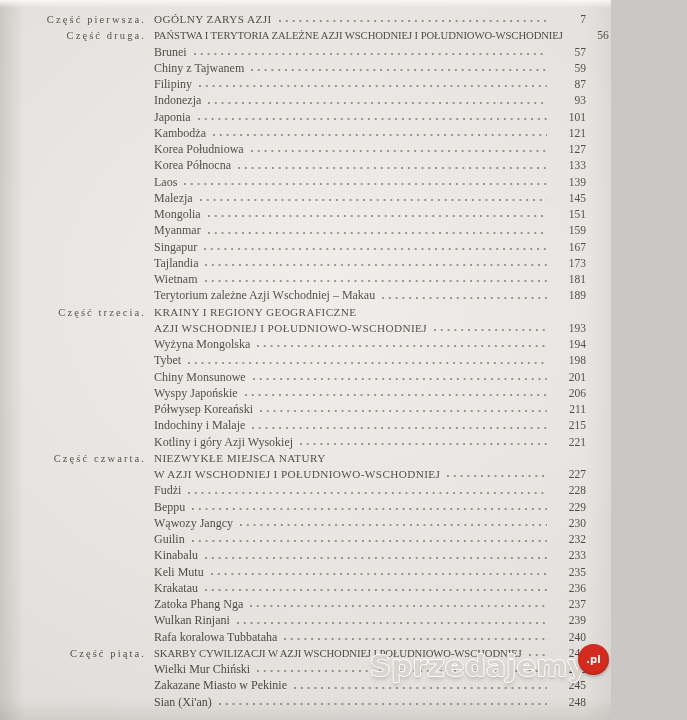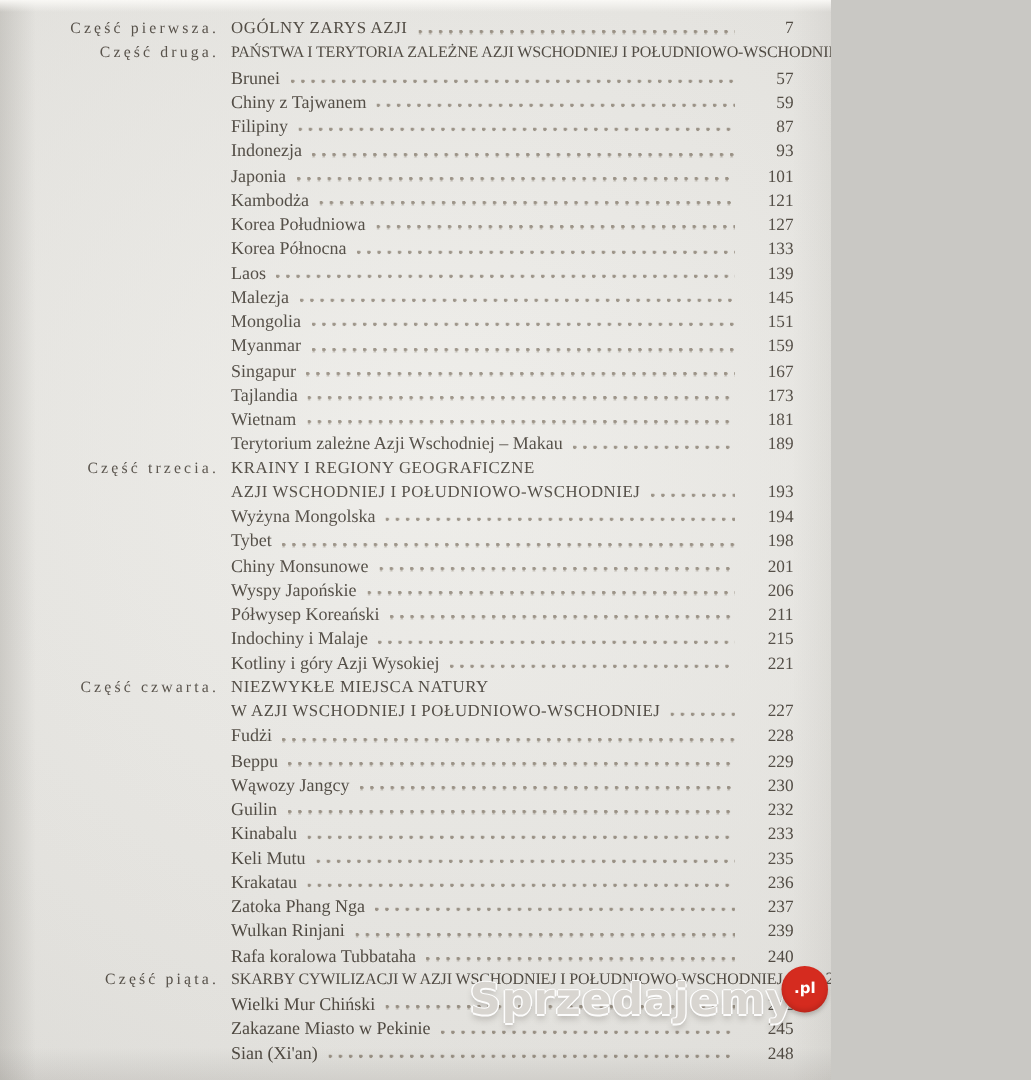--- a/index.html
+++ b/index.html
@@ -1,18 +1,18 @@
 <!DOCTYPE html>
 <html><head>
 <meta charset="utf-8">
 <style>
   html,body{margin:0;padding:0;background:#c9c8c4;}
   .page{
     position:relative;
-    width:554px;height:720px;
+    width:611px;height:720px;
     overflow:hidden;
     background:
       radial-gradient(130% 95% at 55% 42%, #edecE8 0%, #e7e6e2 55%, #e0dfdb 100%);
     font-family:"Liberation Serif","DejaVu Serif",serif;
     color:#49433b;
   }
   .toc{
     position:absolute;left:0;top:0;right:0;bottom:0;
     padding:11px 25px 0 8px;
     filter:blur(0.2px);

